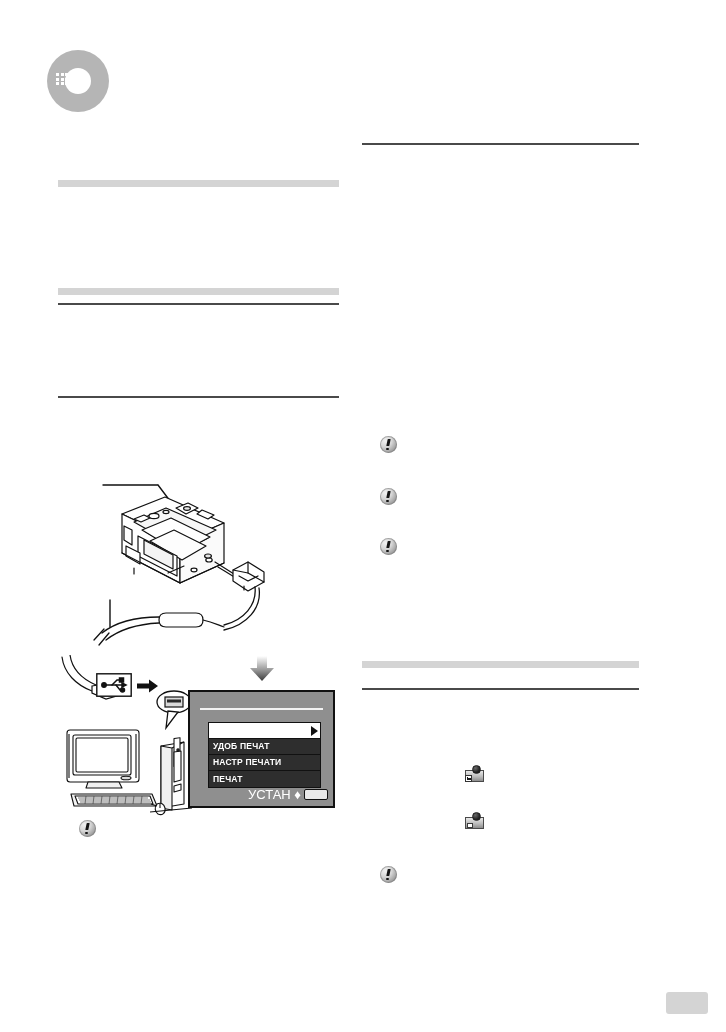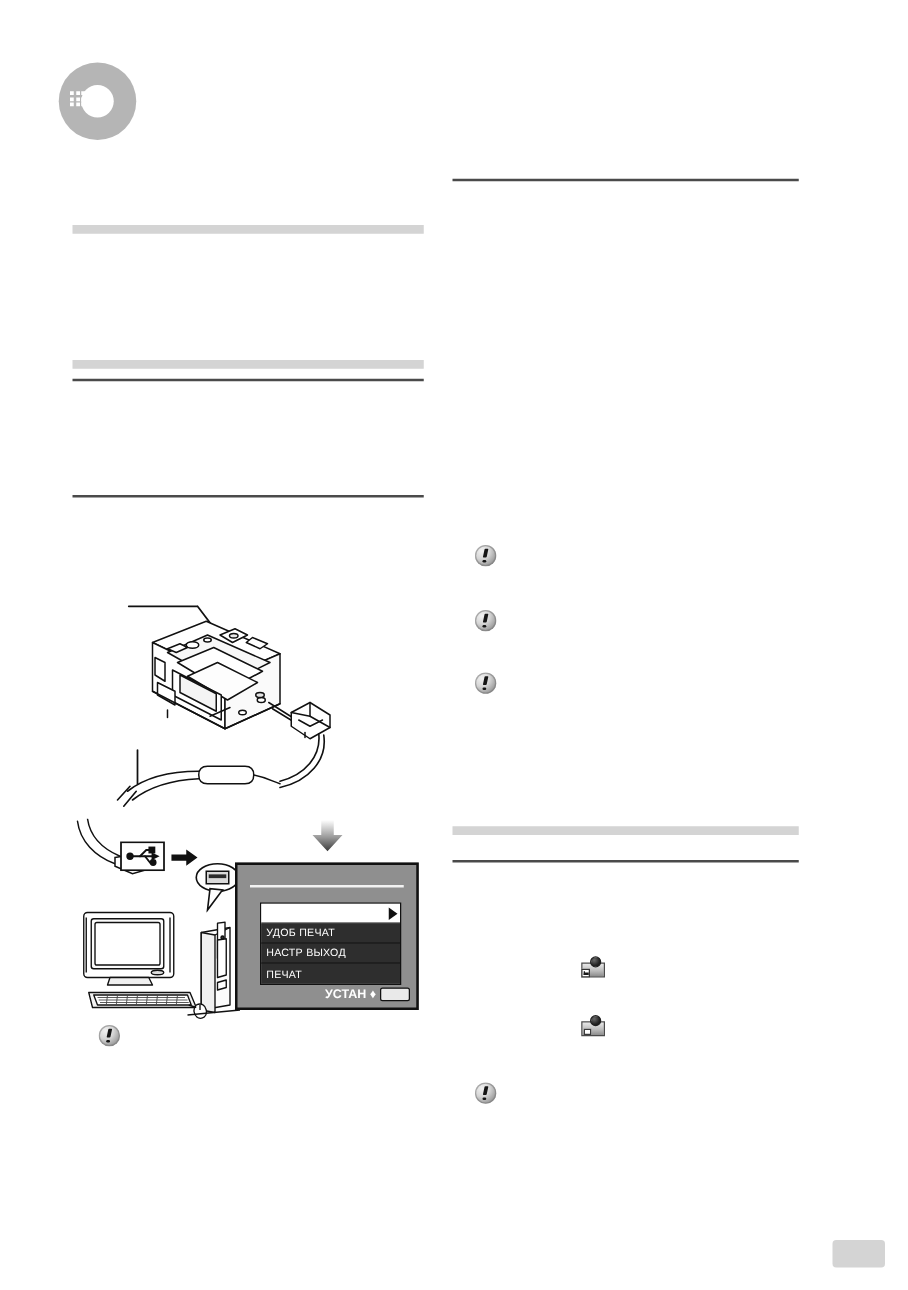--- a/index.html
+++ b/index.html
@@ -100,33 +100,33 @@
   .lcd .row{
     position:relative;height:16px;display:flex;align-items:center;
     box-sizing:border-box;border-bottom:1px solid #111111;
     padding-left:4px;
   }
   .lcd .row:last-child{border-bottom:none;}
   .lcd .row.sel{background:#ffffff;}
   .lcd .row.item{background:#2e2e2e;color:#ffffff;}
   .lcd .row span{
     font-family:"Liberation Sans", sans-serif;
-    font-size:8.5px;font-weight:normal;letter-spacing:.2px;line-height:1;
+    font-size:8.5px;font-weight:bold;letter-spacing:.2px;line-height:1;
     white-space:nowrap;
   }
   .lcd .caret{
     position:absolute;right:2px;top:50%;margin-top:-5px;
     width:0;height:0;border-top:5px solid transparent;border-bottom:5px solid transparent;
     border-left:7px solid #111111;
   }
   .lcd .footer{
     position:absolute;right:5px;bottom:5px;display:flex;align-items:center;gap:3px;
   }
   .lcd .footer .ftxt{
-    font-size:10px;font-weight:bold;color:#ffffff;line-height:1;white-space:nowrap;
+    font-size:13px;font-weight:normal;color:#ffffff;line-height:1;white-space:nowrap;
   }
   .lcd .footer .okbtn{
     width:24px;height:11px;background:#e9e9e9;border:1.4px solid #111111;
     border-radius:2px;box-sizing:border-box;
   }
 </style>
 </head>
 <body>
 
 <div class="page">
@@ -314,21 +314,21 @@
 
     <div class="menu">
       <div class="row sel">
         <span></span>
         <span class="caret"></span>
       </div>
       <div class="row item">
         <span>УДОБ ПЕЧАТ</span>
       </div>
       <div class="row item">
-        <span>НАСТР ВЫХОД</span>
+        <span>НАСТР ПЕЧАТИ</span>
       </div>
       <div class="row item">
         <span>ПЕЧАТ</span>
       </div>
     </div>
 
     <div class="footer">
       <span class="ftxt">УСТАН ♦</span>
       <span class="okbtn"></span>
     </div>

